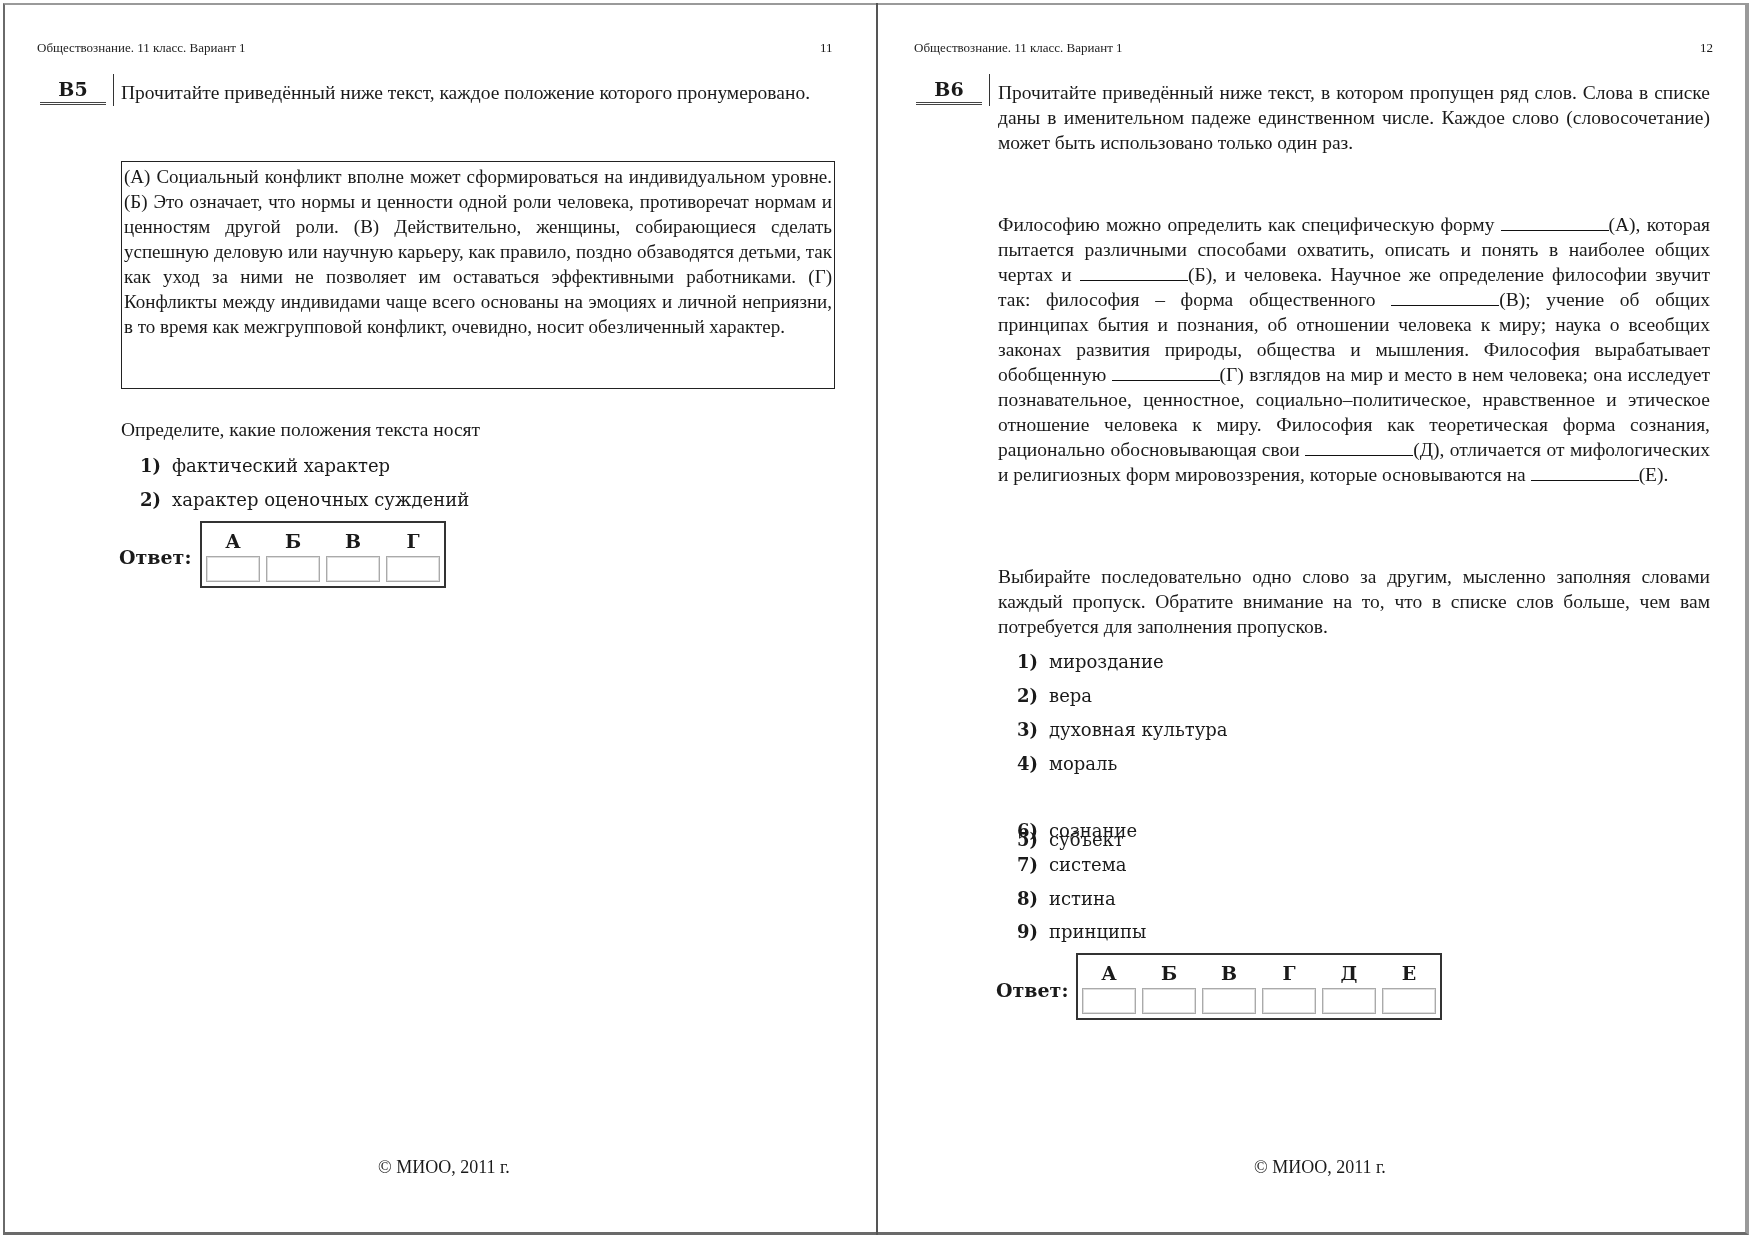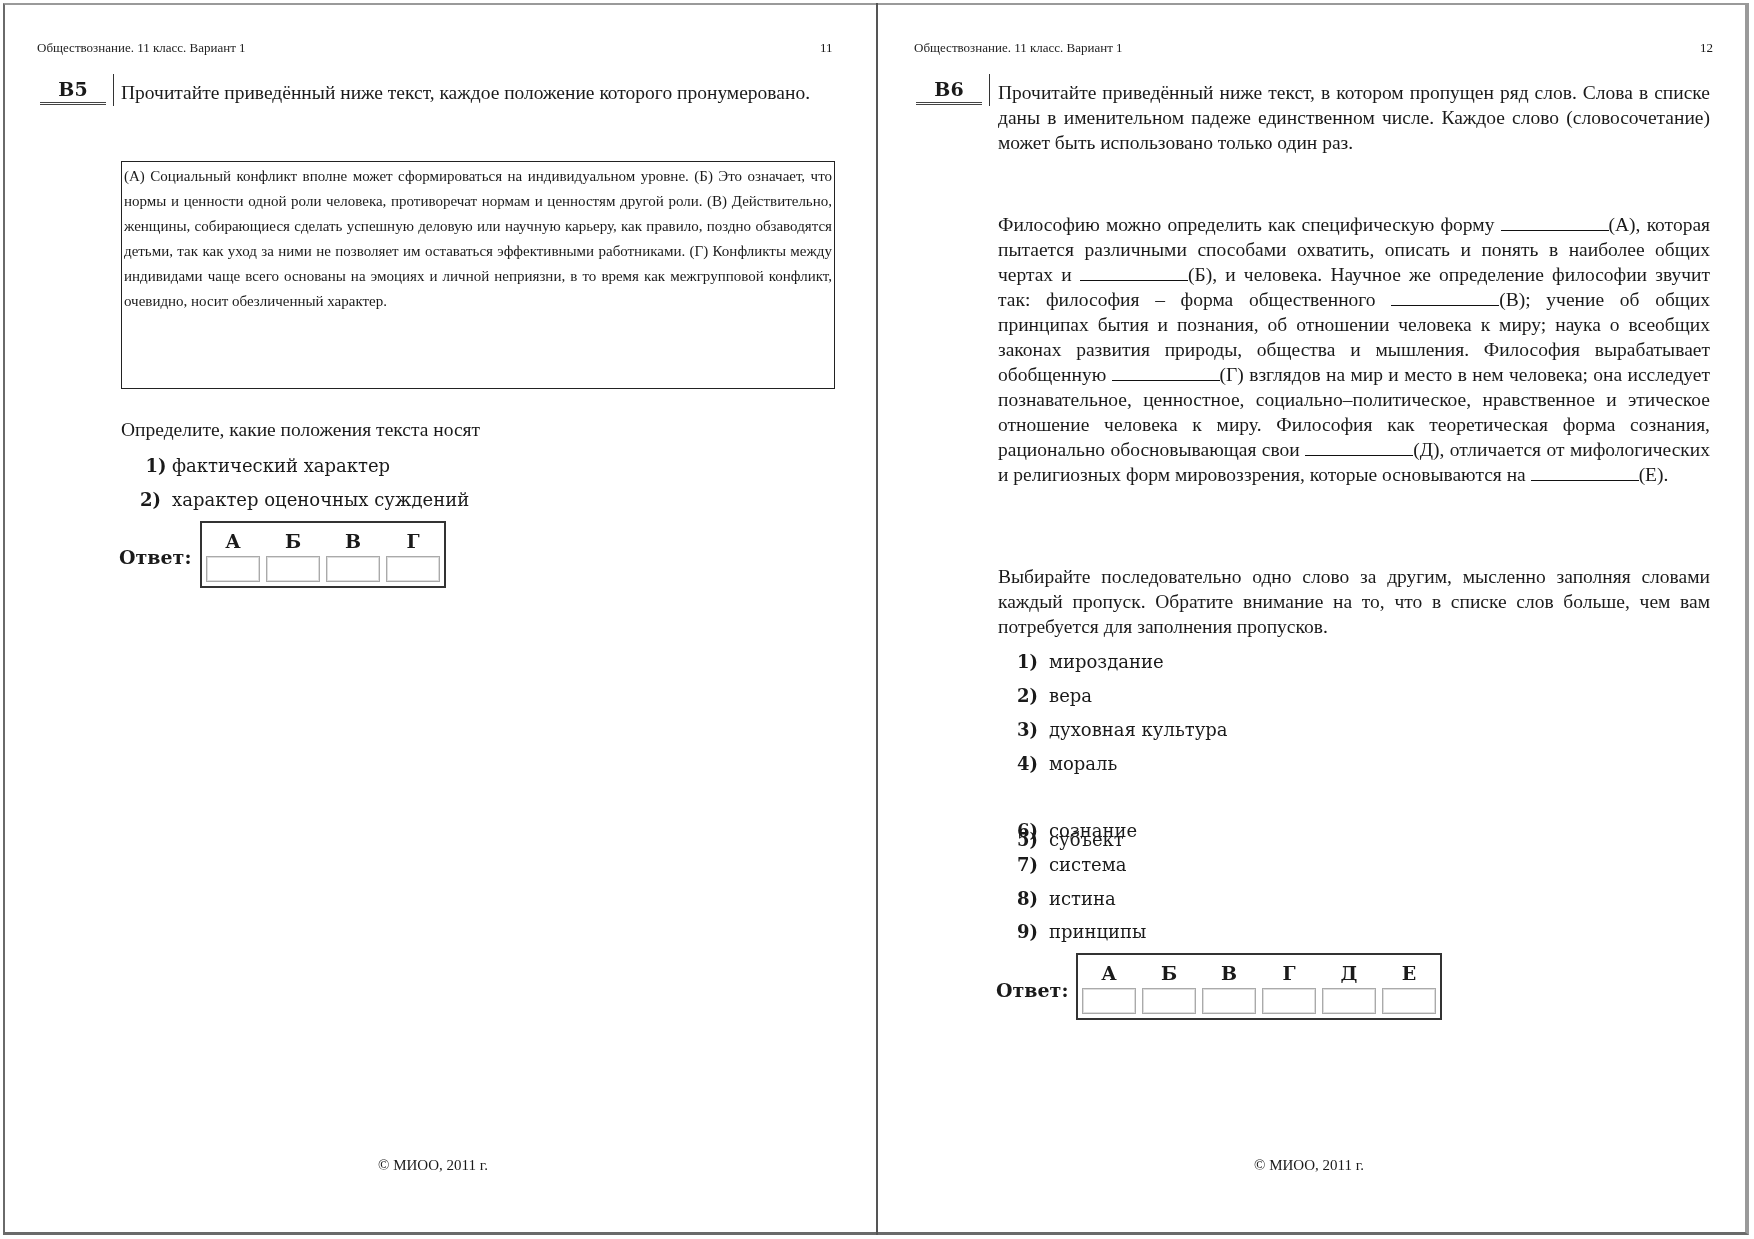--- a/index.html
+++ b/index.html
@@ -34,59 +34,59 @@
   }
   .task-label::after {
     content: ""; position: absolute; right: -8px; top: -4px; width: 1px; height: 32px; background: #333;
   }
   .para {
     position: absolute; font-family: "Liberation Serif", serif; font-size: 19.5px; line-height: 25px;
     text-align: justify;
   }
   .boxed {
     position: absolute; border: 1.5px solid #222; padding: 2px 2px 10px 2px;
-    font-family: "Liberation Serif", serif; font-size: 15px; line-height: 25px; text-align: justify;
+    font-family: "Liberation Serif", serif; font-size: 19px; line-height: 25px; text-align: justify;
     box-sizing: border-box;
   }
   .blank { display: inline-block; border-bottom: 1.5px solid #111; width: 108px; height: 16px; vertical-align: baseline; }
   .opt {
     position: absolute; font-family: "DejaVu Serif", serif; font-size: 18px; line-height: 22px;
   }
   .opt .num { font-weight: bold; display: inline-block; width: 32px; }
   .answer-label {
     position: absolute; font-family: "DejaVu Serif", serif; font-weight: bold; font-size: 19px;
   }
   .answer-table {
     position: absolute; border: 2px solid #333; box-sizing: border-box; display: flex; padding: 3px 3px 4px 3px; gap: 4px;
   }
   .ans-col { width: 56px; display: flex; flex-direction: column; align-items: center; }
   .ans-col .hd { font-family: "DejaVu Serif", serif; font-weight: bold; font-size: 19px; height: 30px; line-height: 30px; }
   .ans-col .cell {
     width: 54px; height: 26px; border: 1px solid #aaa; box-shadow: inset 1px 1px 0 #ddd, inset -1px -1px 0 #ddd; box-sizing: border-box;
   }
-  .footer { position: absolute; top: 1157px; font-family: "Liberation Serif", serif; font-size: 15px; }
+  .footer { position: absolute; top: 1157px; font-family: "Liberation Serif", serif; font-size: 18px; }
 </style>
 </head>
 <body>
 
 <div class="frame"></div>
 <div class="divider"></div>
 
 <div class="page left">
   <div class="running-head" style="left:37px;">Обществознание. 11 класс. Вариант 1</div>
   <div class="page-num" style="left:820px;">11</div>
 
   <div class="task-label" style="left:40px; top:78px;">B5</div>
   <div class="para" style="left:121px; top:80px; width:713px;">Прочитайте приведённый ниже текст, каждое положение которого пронумеровано.</div>
 
   <div class="boxed" style="left:121px; top:161px; width:714px; height:228px;">(А) Социальный конфликт вполне может сформироваться на индивидуальном уровне. (Б) Это означает, что нормы и ценности одной роли человека, противоречат нормам и ценностям другой роли. (В) Действительно, женщины, собирающиеся сделать успешную деловую или научную карьеру, как правило, поздно обзаводятся детьми, так как уход за ними не позволяет им оставаться эффективными работниками. (Г) Конфликты между индивидами чаще всего основаны на эмоциях и личной неприязни, в то время как межгрупповой конфликт, очевидно, носит обезличенный характер.</div>
 
   <div class="para" style="left:121px; top:417px; width:600px;">Определите, какие положения текста носят</div>
 
-  <div class="opt" style="left:140px; top:455px;text-align:center;">
+  <div class="opt" style="left:140px; top:455px;">
     <span class="num">1)</span><span>фактический характер</span>
   </div>
   <div class="opt" style="left:140px; top:489px;">
     <span class="num">2)</span><span>характер оценочных суждений</span>
   </div>
 
   <div class="answer-label" style="left:119px; top:546px;">Ответ:</div>
   <div class="answer-table" style="left:200px; top:521px;">
     <div class="ans-col">
       <div class="hd">А</div>

